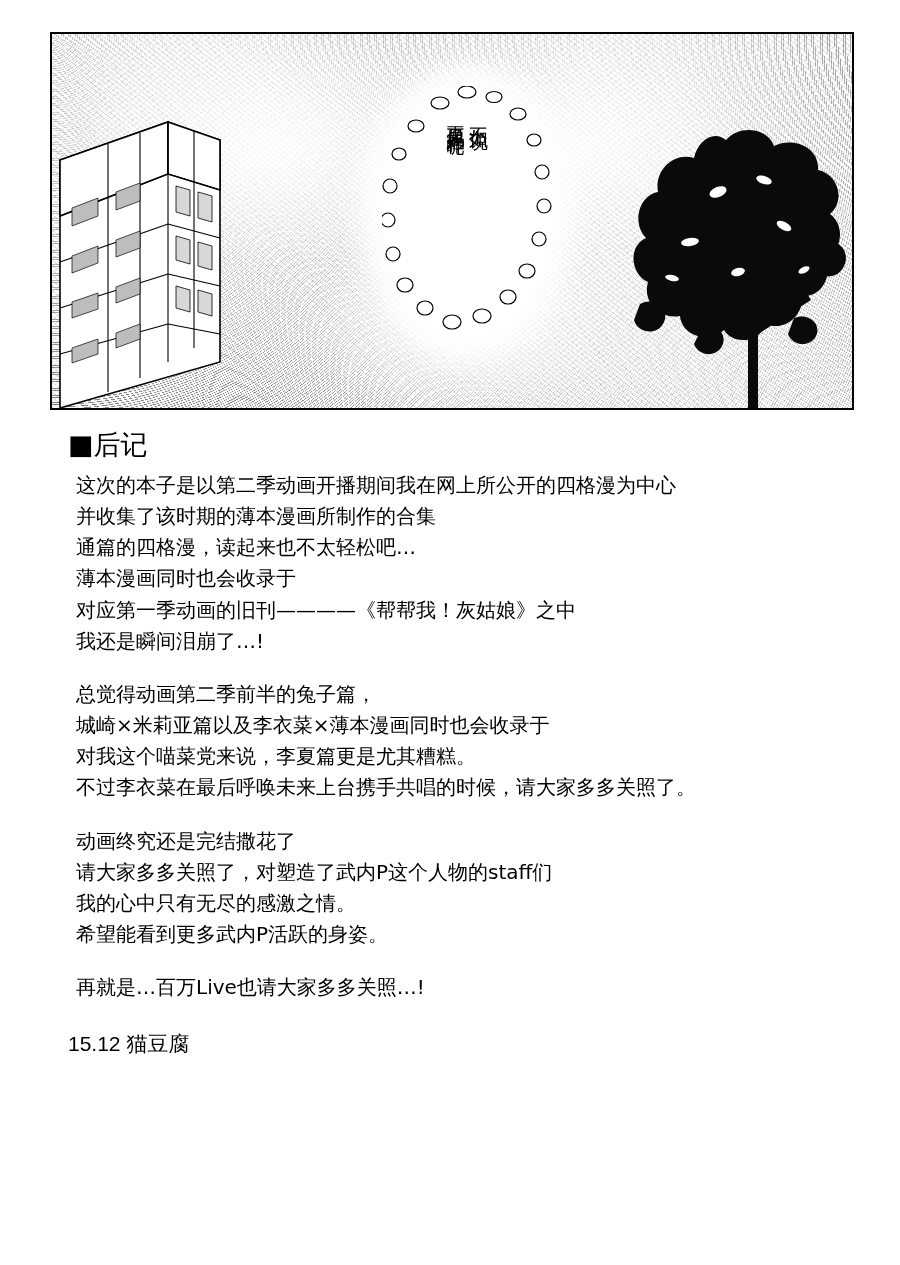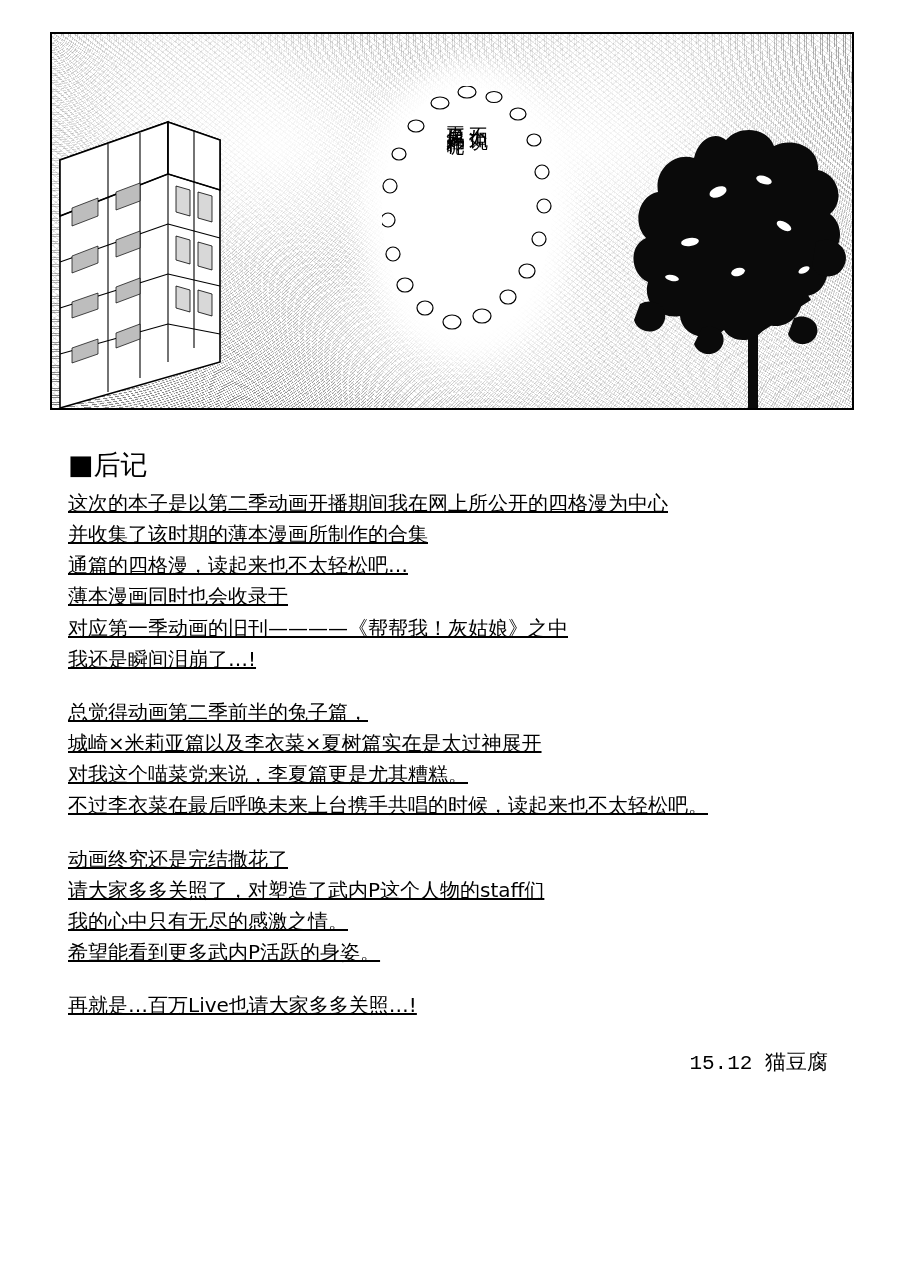--- a/index.html
+++ b/index.html
@@ -115,44 +115,43 @@
     letter-spacing: 2px;
     color: #000;
     white-space: nowrap;
   }
   .vline.small { font-size: 18px; }
 
   
   .afterword {
     position: absolute;
     left: 68px;
-    top: 448px;
+    top: 428px;
     width: 790px;
   }
   .aw-title {
     font-family: "DejaVu Sans", sans-serif;
     font-size: 27px;
     line-height: 1.25;
     margin: 0 0 6px 0;
     font-weight: normal;
   }
   .aw-block {
     font-family: "DejaVu Sans", sans-serif;
     font-size: 20px;
     line-height: 1.56;
-    margin: 0;
-    text-decoration: underline;
+    margin: 8px;
   }
   .aw-block + .aw-block { margin-top: 22px; }
   .aw-line { white-space: pre-wrap; }
   .aw-sign {
-    font-family: Liberation Mono, monospace;
+    font-family: Liberation Sans, sans-serif;
     font-size: 21px;
     margin-top: 26px;
-    text-align: right;
+    text-align: left;
     padding-right: 30px;
   }
 </style>
 </head>
 <body>
 
 <div class="panel">
   <div class="panel-bg"></div>
   <div class="panel-bg2"></div>
   <div class="panel-haze"></div>
@@ -271,23 +270,23 @@
     <div class="aw-line">这次的本子是以第二季动画开播期间我在网上所公开的四格漫为中心</div>
     <div class="aw-line">并收集了该时期的薄本漫画所制作的合集</div>
     <div class="aw-line">通篇的四格漫，读起来也不太轻松吧…</div>
     <div class="aw-line">薄本漫画同时也会收录于</div>
     <div class="aw-line">对应第一季动画的旧刊————《帮帮我！灰姑娘》之中</div>
     <div class="aw-line">我还是瞬间泪崩了…!</div>
   </div>
 
   <div class="aw-block">
     <div class="aw-line">总觉得动画第二季前半的兔子篇，</div>
-    <div class="aw-line">城崎×米莉亚篇以及李衣菜×夏树篇实在是太过神展开</div>
+    <div class="aw-line">城崎×米莉亚篇以及李衣菜×薄本漫画同时也会收录于</div>
     <div class="aw-line">对我这个喵菜党来说，李夏篇更是尤其糟糕。</div>
-    <div class="aw-line">不过李衣菜在最后呼唤未来上台携手共唱的时候，读起来也不太轻松吧。</div>
+    <div class="aw-line">不过李衣菜在最后呼唤未来上台携手共唱的时候，请大家多多关照了。</div>
   </div>
 
   <div class="aw-block">
     <div class="aw-line">动画终究还是完结撒花了</div>
     <div class="aw-line">请大家多多关照了，对塑造了武内P这个人物的staff们</div>
     <div class="aw-line">我的心中只有无尽的感激之情。</div>
     <div class="aw-line">希望能看到更多武内P活跃的身姿。</div>
   </div>
 
   <div class="aw-block">

